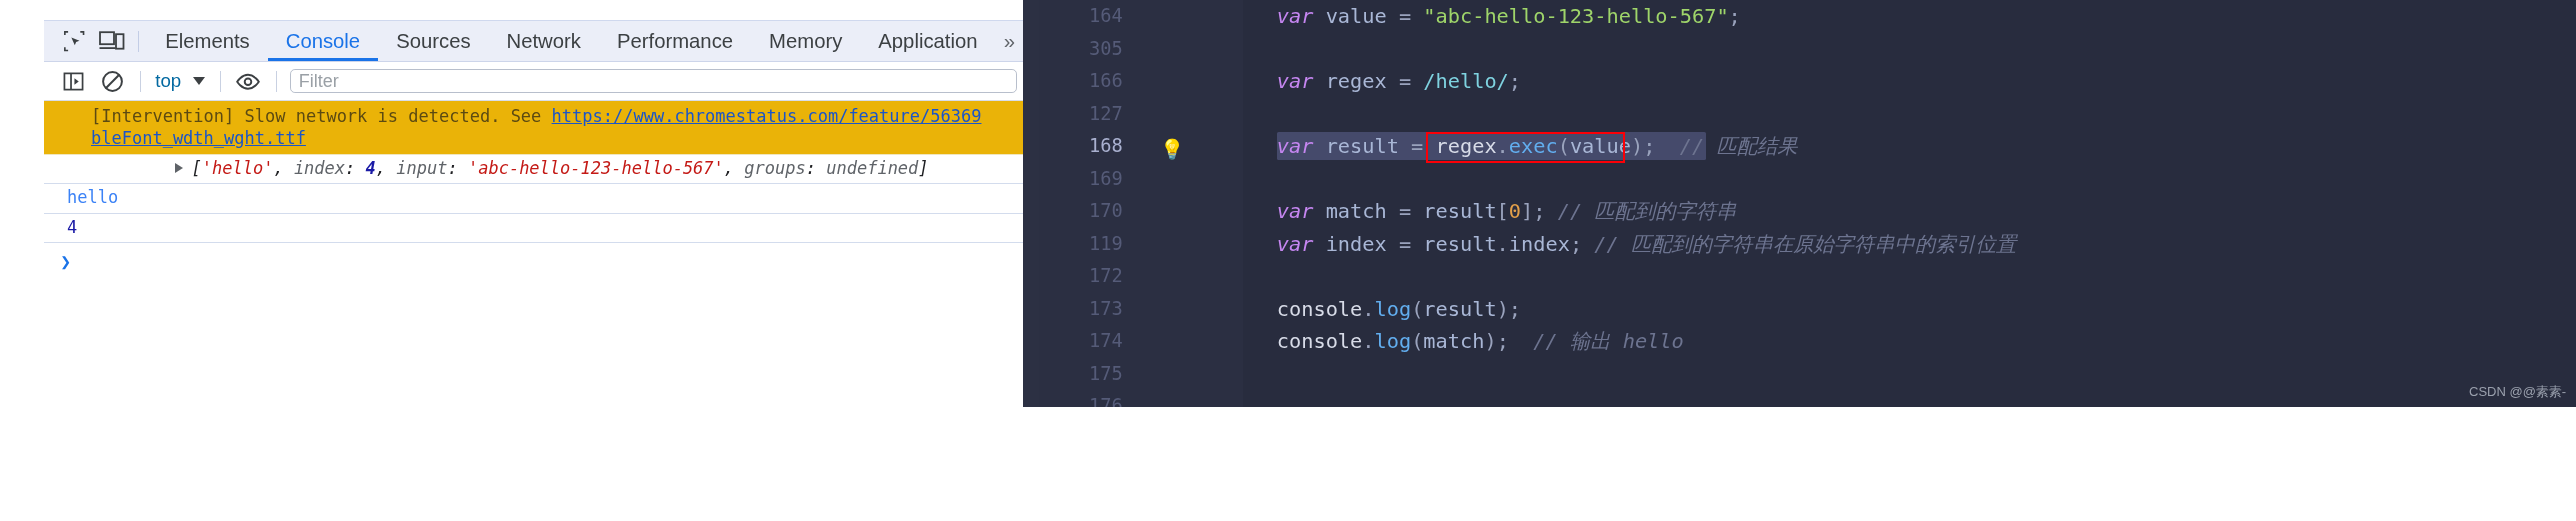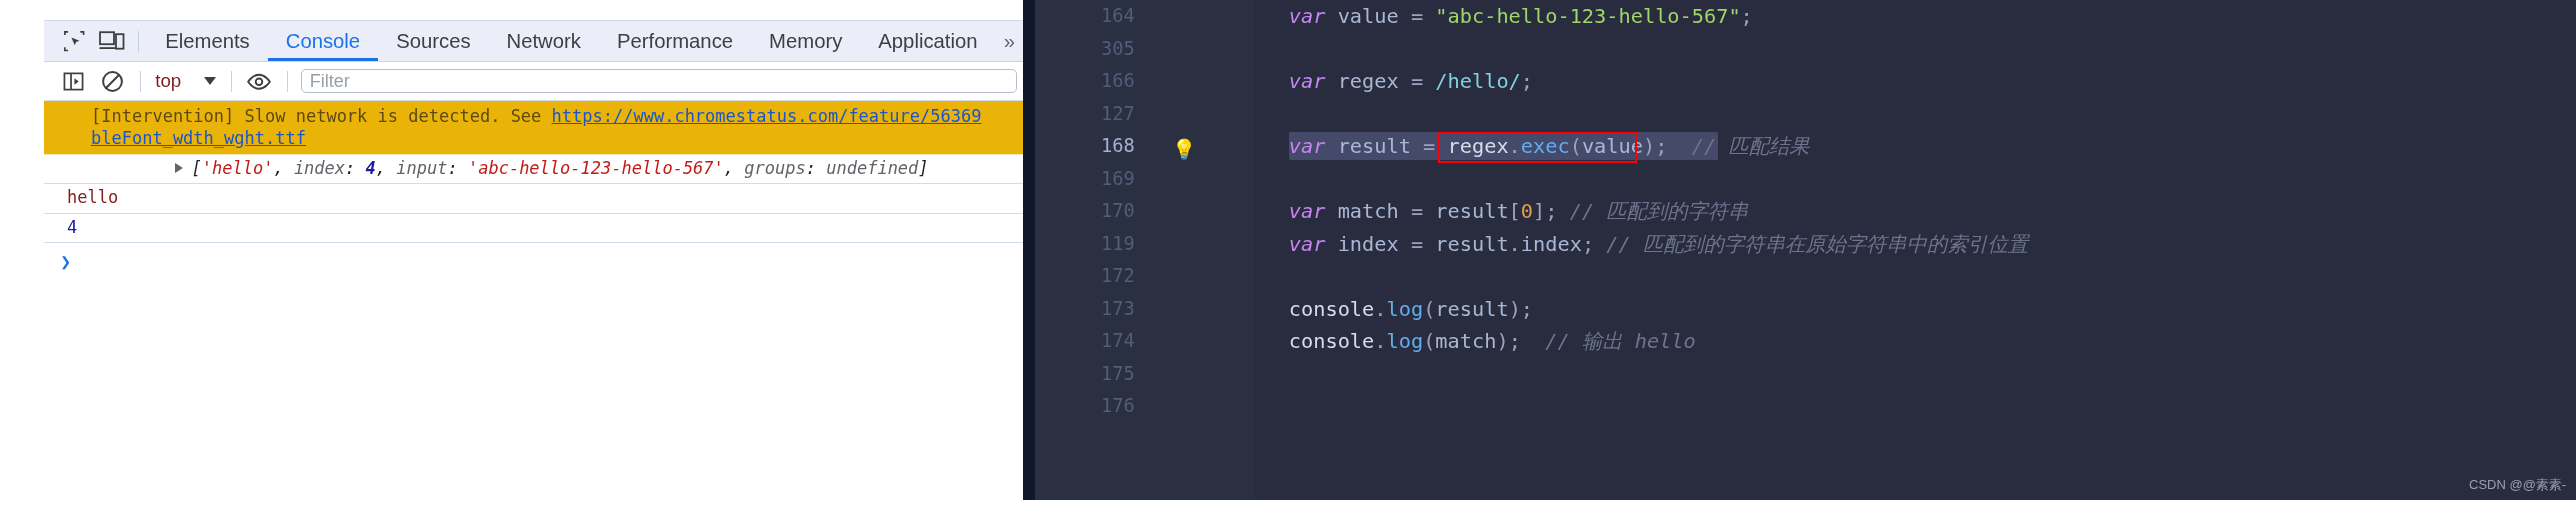--- a/index.html
+++ b/index.html
@@ -77,22 +77,22 @@
     padding-left: 9.8px;
     flex: 0 0 auto;
   }
   .cb-iconbtn {
     width: 39px; height: 39px;
     display: flex; align-items: center; justify-content: center;
     cursor: pointer;
   }
   .cb-sep { width: 0.8px; height: 21px; background: #c9d1e2; margin: 0 8.1px; }
   .cb-ctxsel {
-    display: flex; align-items: center; gap: 23px;
-    font-size: 18.7px; color: #7f1d1d; padding: 0 6.5px; cursor: pointer;
+    display: flex; align-items: center; gap: 12px;
+    font-size: 18.7px; color: #0369a1; padding: 0 6.5px; cursor: pointer;
   }
   .cb-caret {
     width: 0; height: 0;
     border-left: 6.5px solid transparent;
     border-right: 6.5px solid transparent;
     border-top: 8.1px solid #3c4043;
   }
   .cb-filter {
     flex: 1 1 auto;
     height: 24.4px;
@@ -145,40 +145,39 @@
     border-left: 8.1px solid #5f6368;
     margin-right: 8.1px;
     vertical-align: 0.8px;
     cursor: pointer;
   }
   .tok-str { color: #c41a16; font-style: italic; }
   .tok-key { color: #5f6368; font-style: italic; }
   .tok-num { color: #1a1aa6; font-style: italic; font-weight: bold; }
   .tok-undef { color: #5f6368; font-style: italic; }
   .tok-brk { color: #202124; font-style: italic; }
-  .plain-out { color: #7f1d1d; }
+  .plain-out { color: #3b82f6; }
   .num-out { color: #1a1aa6; }
 
   .prompt-row {
     padding: 8.1px 0 0 16.3px;
     font-family: "DejaVu Sans Mono", monospace;
     font-size: 18px;
     color: #1a73e8;
   }
 
   
   .editor {
     flex: 1 1 auto;
-    height: 500px;
-    background: #0f172a;
+    height: 407px;
+    background: #4c1d95;
     position: relative;
     display: flex;
     overflow: hidden;
     font-family: "DejaVu Sans Mono", monospace;
-    padding-left: 12px;
   }
   .ed-leftstrip { width: 16.3px; background: #2c3043; }
   .ed-gutter {
     width: 98px;
     background: #2b2f42;
     text-align: right;
     padding-top: 0;
     color: #555b78;
     font-size: 18.7px;
     flex: 0 0 98px;

